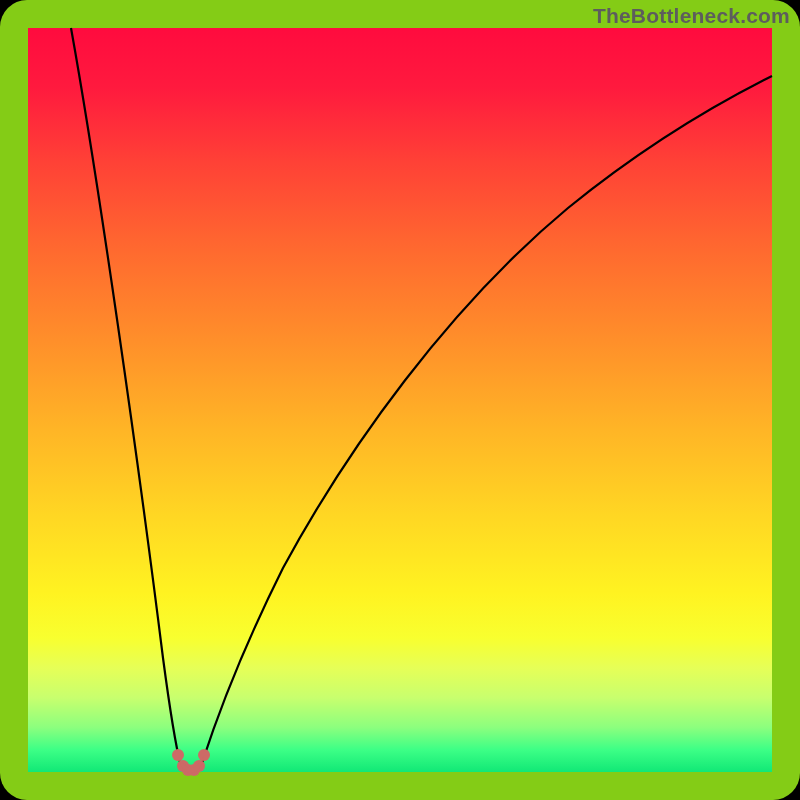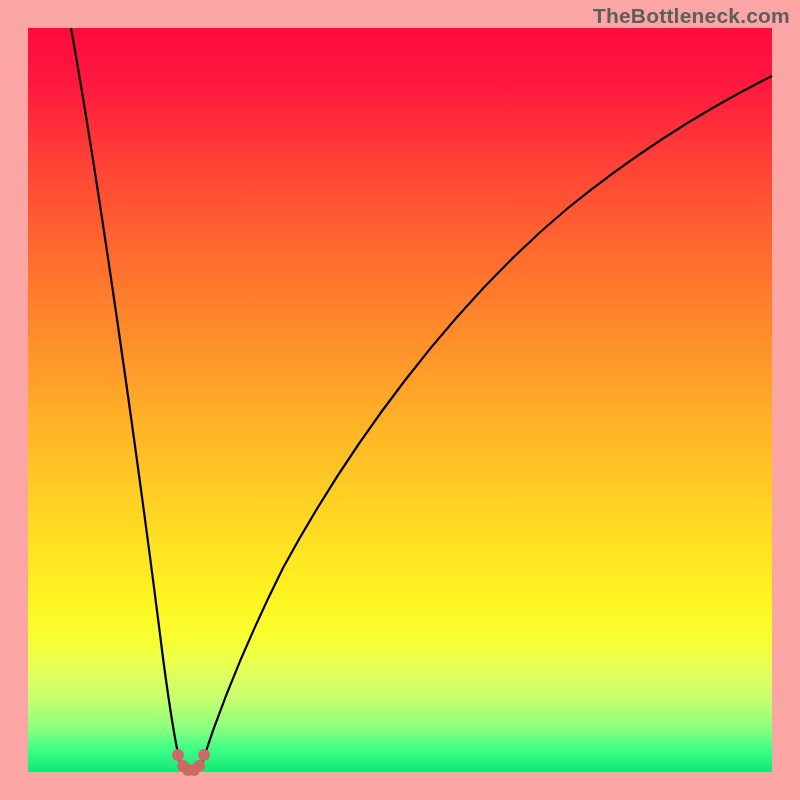--- a/index.html
+++ b/index.html
@@ -10,21 +10,22 @@
     overflow: hidden;
     background: #000;
     font-family: Arial, Helvetica, sans-serif;
   }
   .frame {
     position: absolute;
     top: 0;
     left: 0;
     width: 800px;
     height: 800px;
-    background: #fca5a5;
+    background: #84cc16;
+    border-radius: 27px;
   }
   .plot {
     position: absolute;
     top: 28px;
     left: 28px;
     width: 744px;
     height: 744px;
     background: linear-gradient(to bottom,
       #ff0b3e 0%,
       #ff1a3e 8%,

